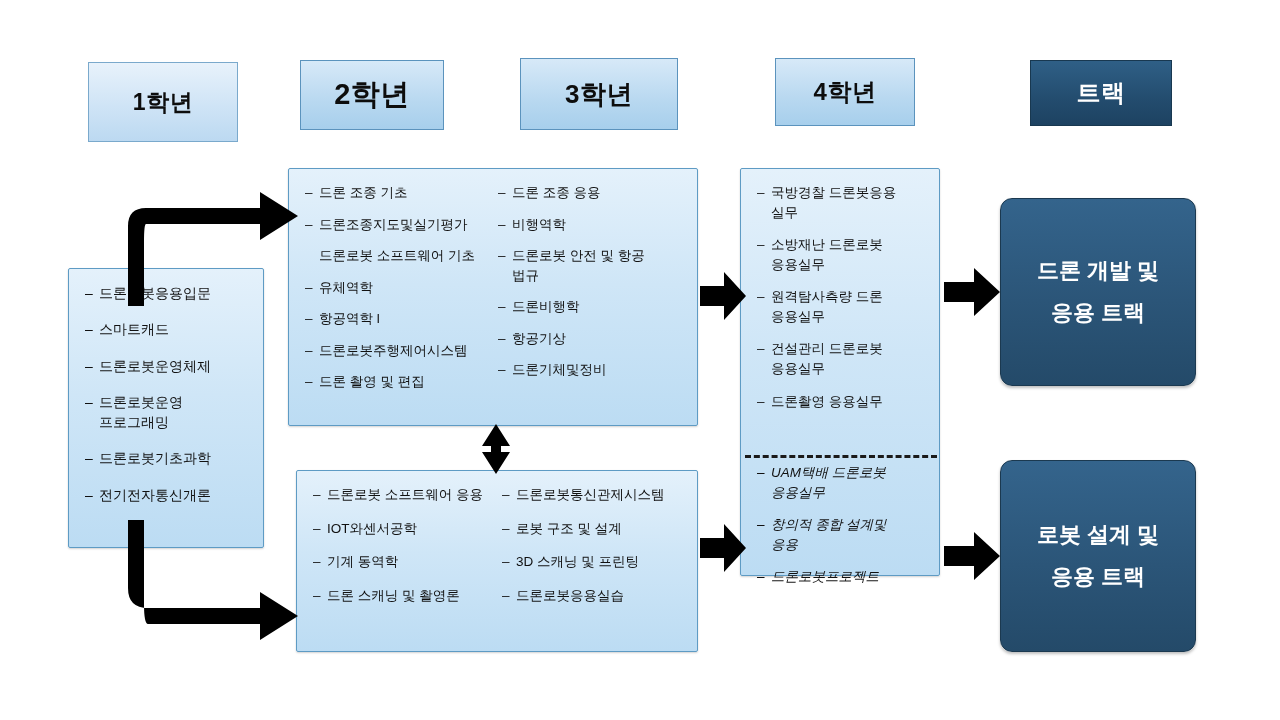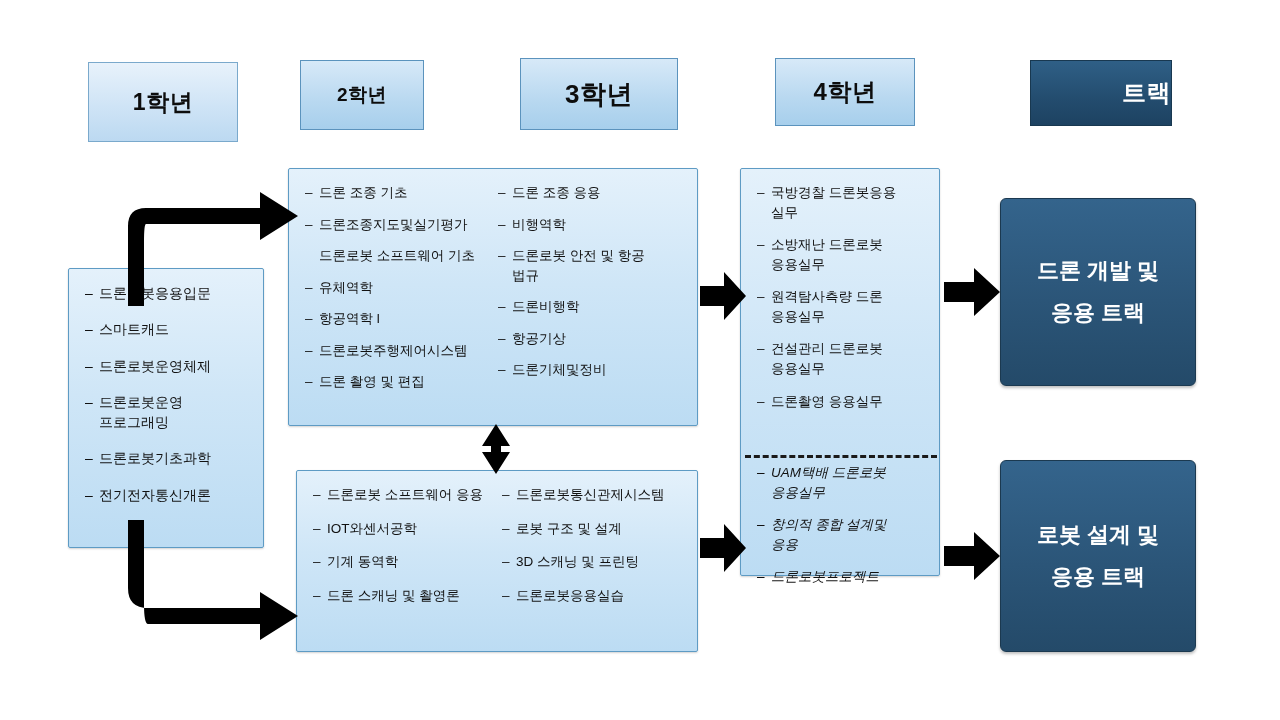--- a/index.html
+++ b/index.html
@@ -40,25 +40,24 @@
   }
   .year-mid {
     background: linear-gradient(180deg, #d7e9f8 0%, #b8d8f0 60%, #a7cfec 100%);
     border: 1px solid #5b93bd;
     color: #0d0d0d;
   }
   .year-dark {
     background: linear-gradient(180deg, #2f5f86 0%, #234c6e 60%, #1d4261 100%);
     border: 1px solid #183850;
     color: #ffffff;
-    justify-content: flex-end;
   }
 
   #year1 { left: 88px;  top: 62px;  width: 150px; height: 80px; font-size: 23px; }
-  #year2 { left: 300px; top: 60px;  width: 124px; height: 70px; font-size: 19px; }
+  #year2 { left: 300px; top: 60px;  width: 144px; height: 70px; font-size: 29px; }
   #year3 { left: 520px; top: 58px;  width: 158px; height: 72px; font-size: 26px; }
   #year4 { left: 775px; top: 58px;  width: 140px; height: 68px; font-size: 24px; }
   #track-head { left: 1030px; top: 60px; width: 142px; height: 66px; font-size: 24px; }
 
   
   .panel {
     position: absolute;
     box-sizing: border-box;
     border-radius: 2px;
     border: 1px solid #5e9bc4;
@@ -110,21 +109,21 @@
     top: 455px;
     width: 192px;
     height: 0;
     border-top: 3px dashed #1a1a1a;
   }
 
   
   .track-box {
     position: absolute;
     box-sizing: border-box;
-    border-radius: 6px;
+    border-radius: 12px;
     background: linear-gradient(180deg, #34648c 0%, #2b5578 55%, #244a69 100%);
     border: 1px solid #1b3950;
     color: #ffffff;
     display: flex;
     align-items: center;
     justify-content: center;
     text-align: center;
     font-size: 22px;
     font-weight: bold;
     line-height: 1.9;

